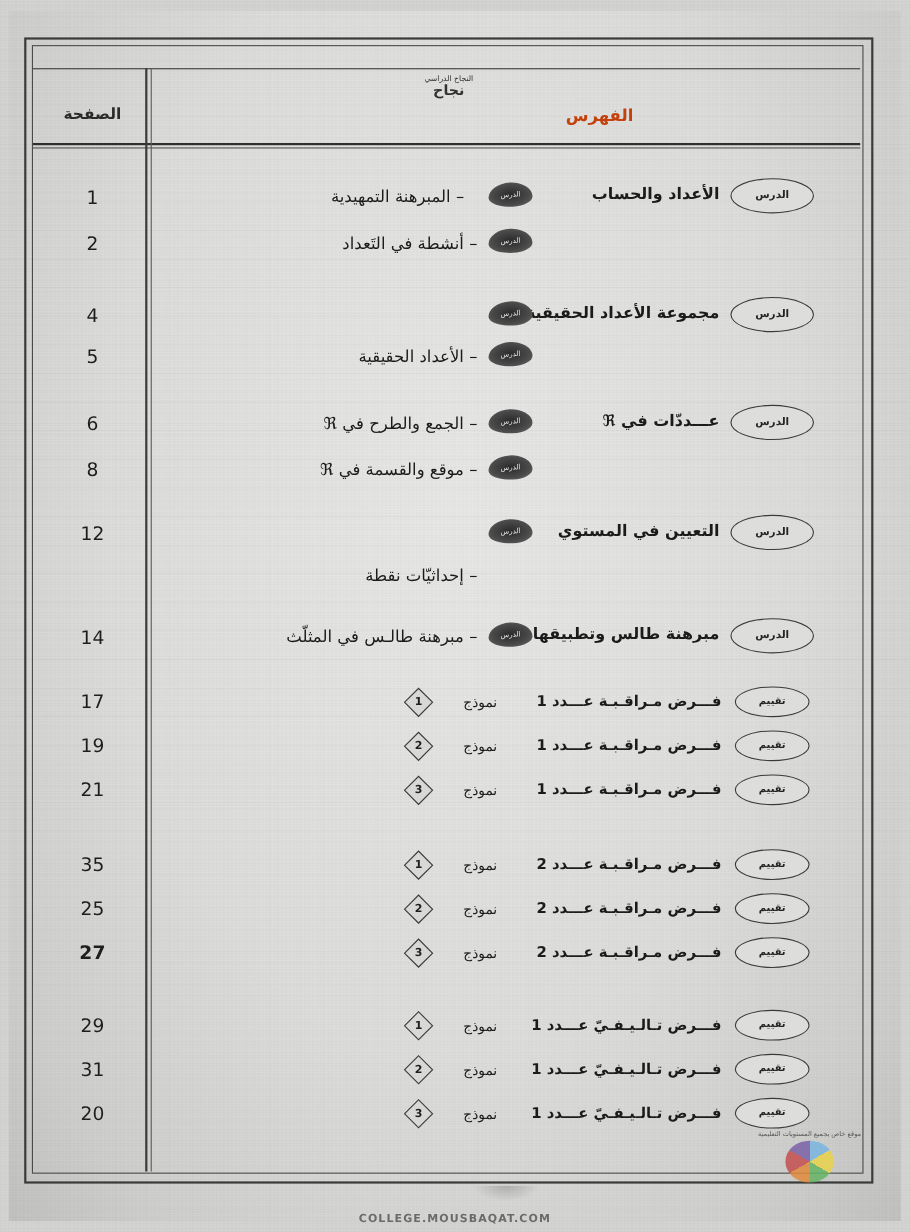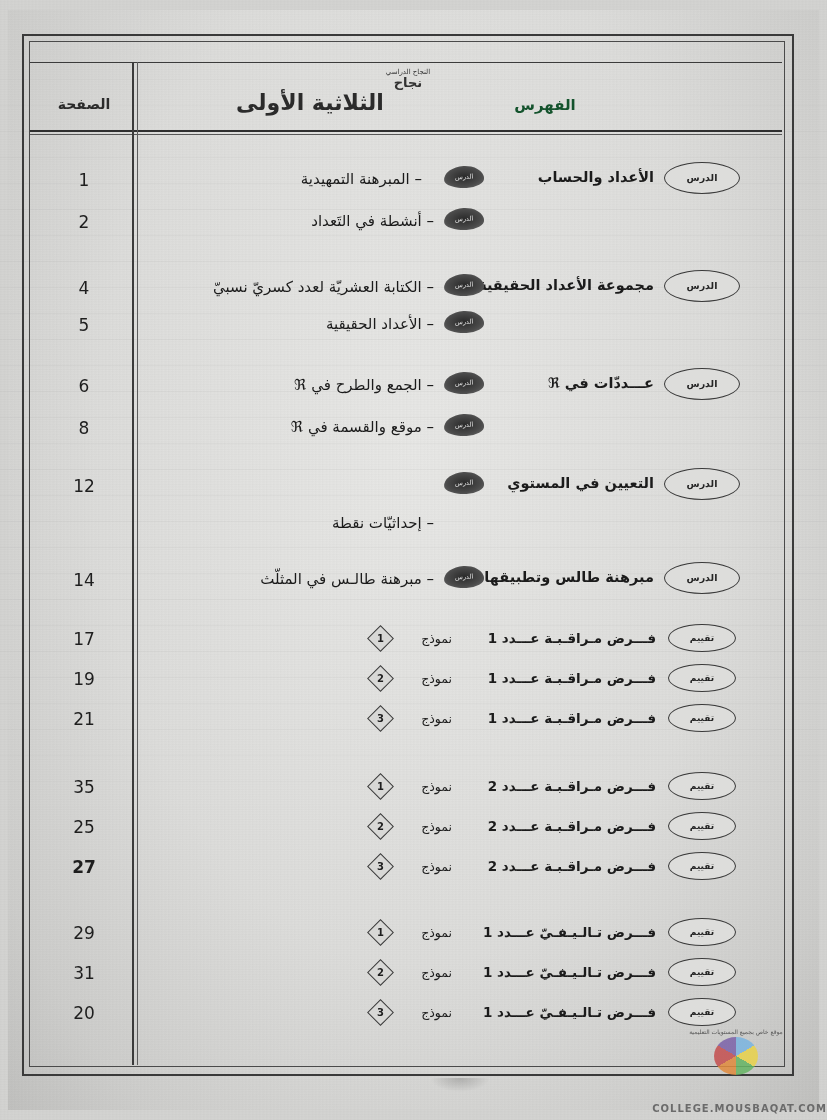--- a/index.html
+++ b/index.html
@@ -55,21 +55,21 @@
     position:absolute;left:36px;top:96px;width:96px;text-align:center;
     font-size:14px;font-weight:bold;color:#2b2b2b;
     letter-spacing:.5px;
   }
   .col-title-head{
     position:absolute;left:180px;top:90px;width:260px;text-align:center;
     font-size:22px;font-weight:bold;color:#2b2b2b;
   }
   .col-index-head{
     position:absolute;left:480px;top:96px;width:130px;text-align:center;
-    font-size:15px;font-weight:bold;color:#14532d;
+    font-size:15px;font-weight:bold;color:#c2410c;
   }
   
   .logo-mid{
     position:absolute;left:378px;top:68px;width:60px;height:40px;text-align:center;
     font-size:8px;color:#333;line-height:1.15;
   }
   .logo-mid .cap{font-size:7px;letter-spacing:.3px;}
   .logo-mid .brand{font-size:13px;font-weight:bold;}
   .logo-right{
     position:absolute;left:690px;top:66px;width:92px;height:44px;
@@ -131,21 +131,21 @@
   }
   .wm .txt{font-size:6px;color:#555;letter-spacing:.2px;}
   .wm .circle{
     margin:2px auto 0;width:44px;height:38px;border-radius:50%;
     background:
       conic-gradient(#7ab4e0 0deg 60deg, #e9d24a 60deg 120deg, #65b463 120deg 180deg,
                      #e08a3c 180deg 240deg, #c44e4e 240deg 300deg, #7b61a8 300deg 360deg);
     opacity:.85;
   }
   .footer-url{
-    position:absolute;left:0;top:1103px;width:827px;
+    position:absolute;left:0;top:1103px;width:827px;text-align:center;
     font-size:10px;font-weight:bold;color:#6b6b6b;letter-spacing:1px;
   }
   .fold{
     position:absolute;left:430px;top:1078px;width:60px;height:14px;
     background:radial-gradient(ellipse at 50% 0%, rgba(0,0,0,.18), rgba(0,0,0,0) 70%);
   }
 </style>
 </head>
 <body>
 
@@ -157,21 +157,20 @@
   <div class="frame-outer"></div>
   <div class="frame-inner"></div>
 
   <div class="head-rule-top"></div>
   <div class="head-rule-bot"></div>
   <div class="head-rule-bot2"></div>
   <div class="vline-a"></div>
   <div class="vline-b"></div>
 
   <div class="col-page-head">الصفحة</div>
-  <div class="col-title-head">الثلاثية الأولى</div>
   <div class="col-index-head">الفهرس</div>
 
   <div class="logo-mid">
     <div class="cap">النجاح الدراسي</div>
     <div class="brand">نجاح</div>
   </div>
 
 
   <div class="rows">
 
@@ -181,21 +180,20 @@
     <div class="lesson" style="top:30px;right:360px;">– المبرهنة التمهيدية</div>
     <div class="pg" style="top:30px;">1</div>
 
     <div class="blob" style="top:68px;right:298px;">الدرس</div>
     <div class="lesson" style="top:72px;right:348px;">– أنشطة في التَعداد</div>
     <div class="pg" style="top:72px;">2</div>
 
     <div class="oval" style="top:130px;right:42px;">الدرس</div>
     <div class="chapter" style="top:137px;right:128px;">مجموعة الأعداد الحقيقية ℜ</div>
     <div class="blob" style="top:134px;right:298px;">الدرس</div>
-    <div class="lesson" style="top:138px;right:348px;">– الكتابة العشريّة لعدد كسريّ نسبيّ</div>
     <div class="pg" style="top:138px;">4</div>
 
     <div class="blob" style="top:171px;right:298px;">الدرس</div>
     <div class="lesson" style="top:175px;right:348px;">– الأعداد الحقيقية</div>
     <div class="pg" style="top:175px;">5</div>
 
     <div class="oval" style="top:228px;right:42px;">الدرس</div>
     <div class="chapter" style="top:235px;right:128px;">عـــددّات في ℜ</div>
     <div class="blob" style="top:232px;right:298px;">الدرس</div>
     <div class="lesson" style="top:236px;right:348px;">– الجمع والطرح في ℜ</div>

